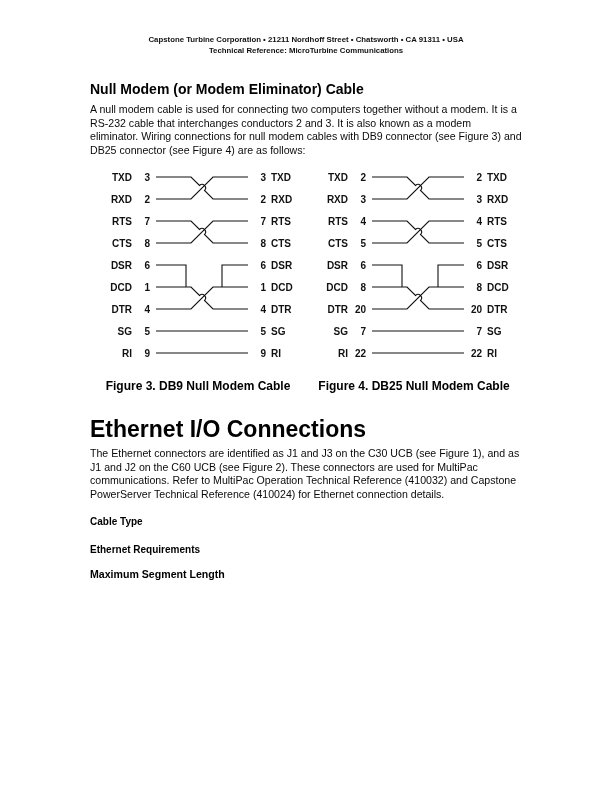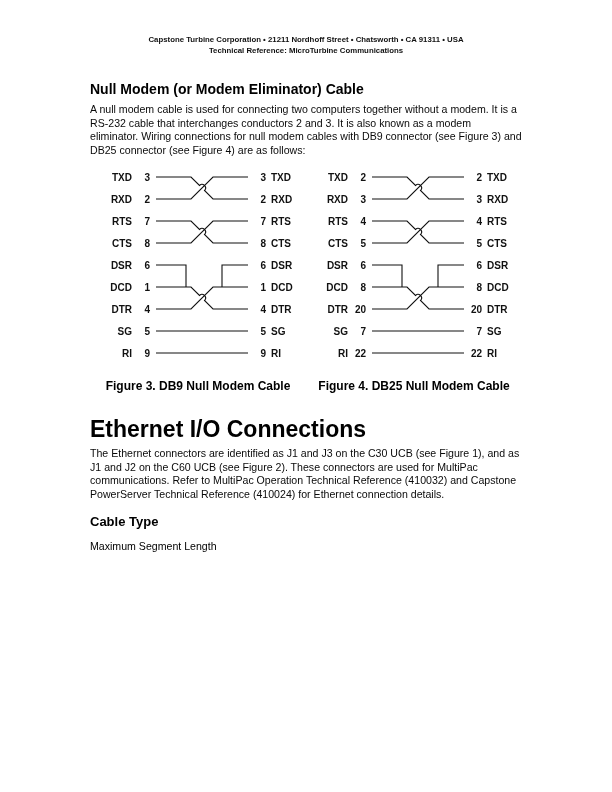--- a/index.html
+++ b/index.html
@@ -9,22 +9,22 @@
     margin:0 auto;
     background:#ffffff;
     color:#000;
     font-family:"Liberation Sans", sans-serif;
     overflow:hidden;
   }
   .doc-header { padding-top:34px; text-align:center; font-weight:bold; font-size:7.8px; line-height:11px; color:#111; }
   .content { margin:0 90px; width:432px; }
   h1.major { font-size:23px; line-height:20px; margin:26px 0 8px; font-weight:bold; }
   h2.section { font-size:14px; line-height:15px; margin:26px 0 6px; font-weight:bold; }
-  h2.sub { font-size:13px; line-height:15px; margin:13px 0 5px; font-weight:bold; }
-  h3.minor { font-size:10.6px; line-height:13px; margin:11px 0 20px; font-weight:normal; }
+  h2.sub { font-size:10px; line-height:15px; margin:13px 0 5px; font-weight:bold; }
+  h3.minor { font-size:10.6px; line-height:13px; margin:11px 0 20px; font-weight:bold; }
   p.body { font-size:10.6px; line-height:13.5px; margin:0; color:#0a0a0a; }
   .figures { display:flex; justify-content:space-between; padding:0 8px; margin-top:6px; }
   .fig { margin:0; }
   .caption { text-align:center; font-weight:bold; font-size:12px; margin-top:12px; }
   .footer { position:absolute; left:0; right:0; top:714px; }
   .footer-rule { margin:0 86px; border-top:1.2px solid #000; }
   .footer-row { display:flex; justify-content:space-between; margin:3px 88px 0; font-weight:bold; font-size:8.6px; line-height:10px; }
   .disclaimer { margin:2px 36px 0; text-align:center; font-size:6px; line-height:7.6px; color:#111; }
 </style>
 </head>
@@ -145,20 +145,21 @@
             </svg></div>
         <figcaption class="caption">Figure 4. DB25 Null Modem Cable</figcaption>
       </figure>
     </div>
 
     <h1 class="major">Ethernet I/O Connections</h1>
     <p class="body">The Ethernet connectors are identified as J1 and J3 on the C30 UCB (see Figure 1), and as J1 and J2 on the C60 UCB (see Figure 2). These connectors are used for MultiPac communications. Refer to MultiPac Operation Technical Reference (410032) and Capstone PowerServer Technical Reference (410024) for Ethernet connection details.</p>
 
     <h2 class="sub">Cable Type</h2>
 
+    <h2 class="sub">Ethernet Requirements</h2>
 
     <h3 class="minor">Maximum Segment Length</h3>
 
   </div>
 
   <div class="footer">
     <div class="footer-rule"></div>
     <div class="footer-row">
       <span>410042-001 Rev A (February 2004)</span>
       <span>Page 8 of 10</span>

